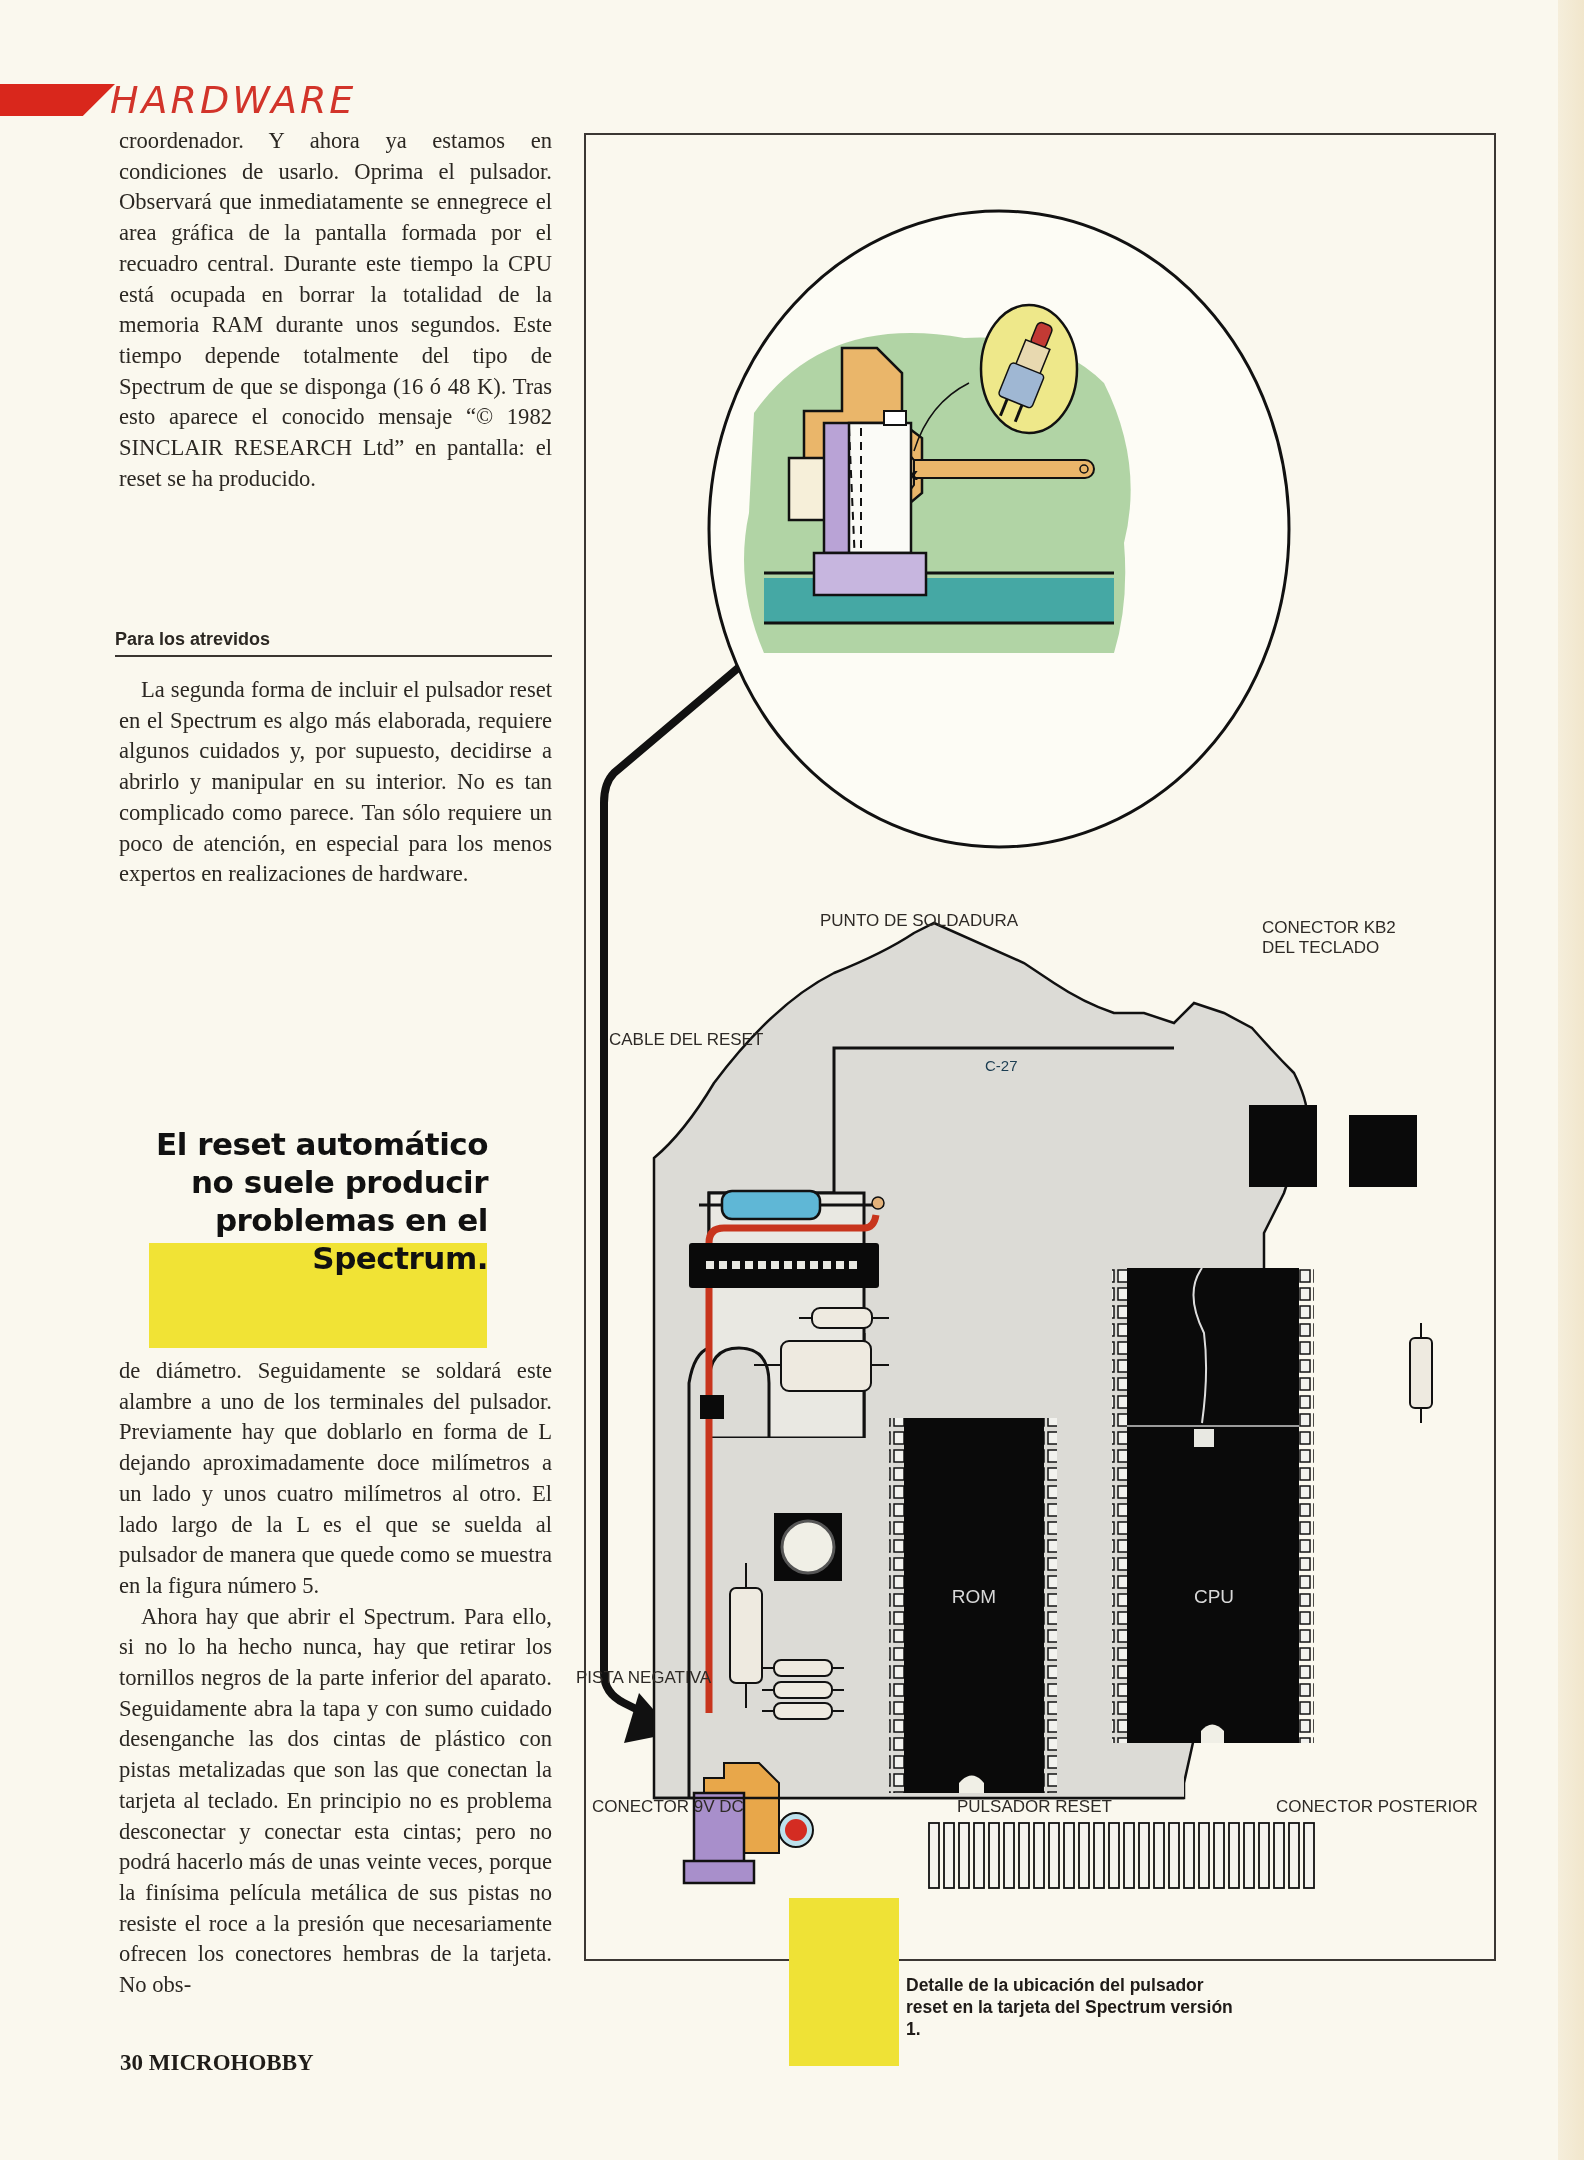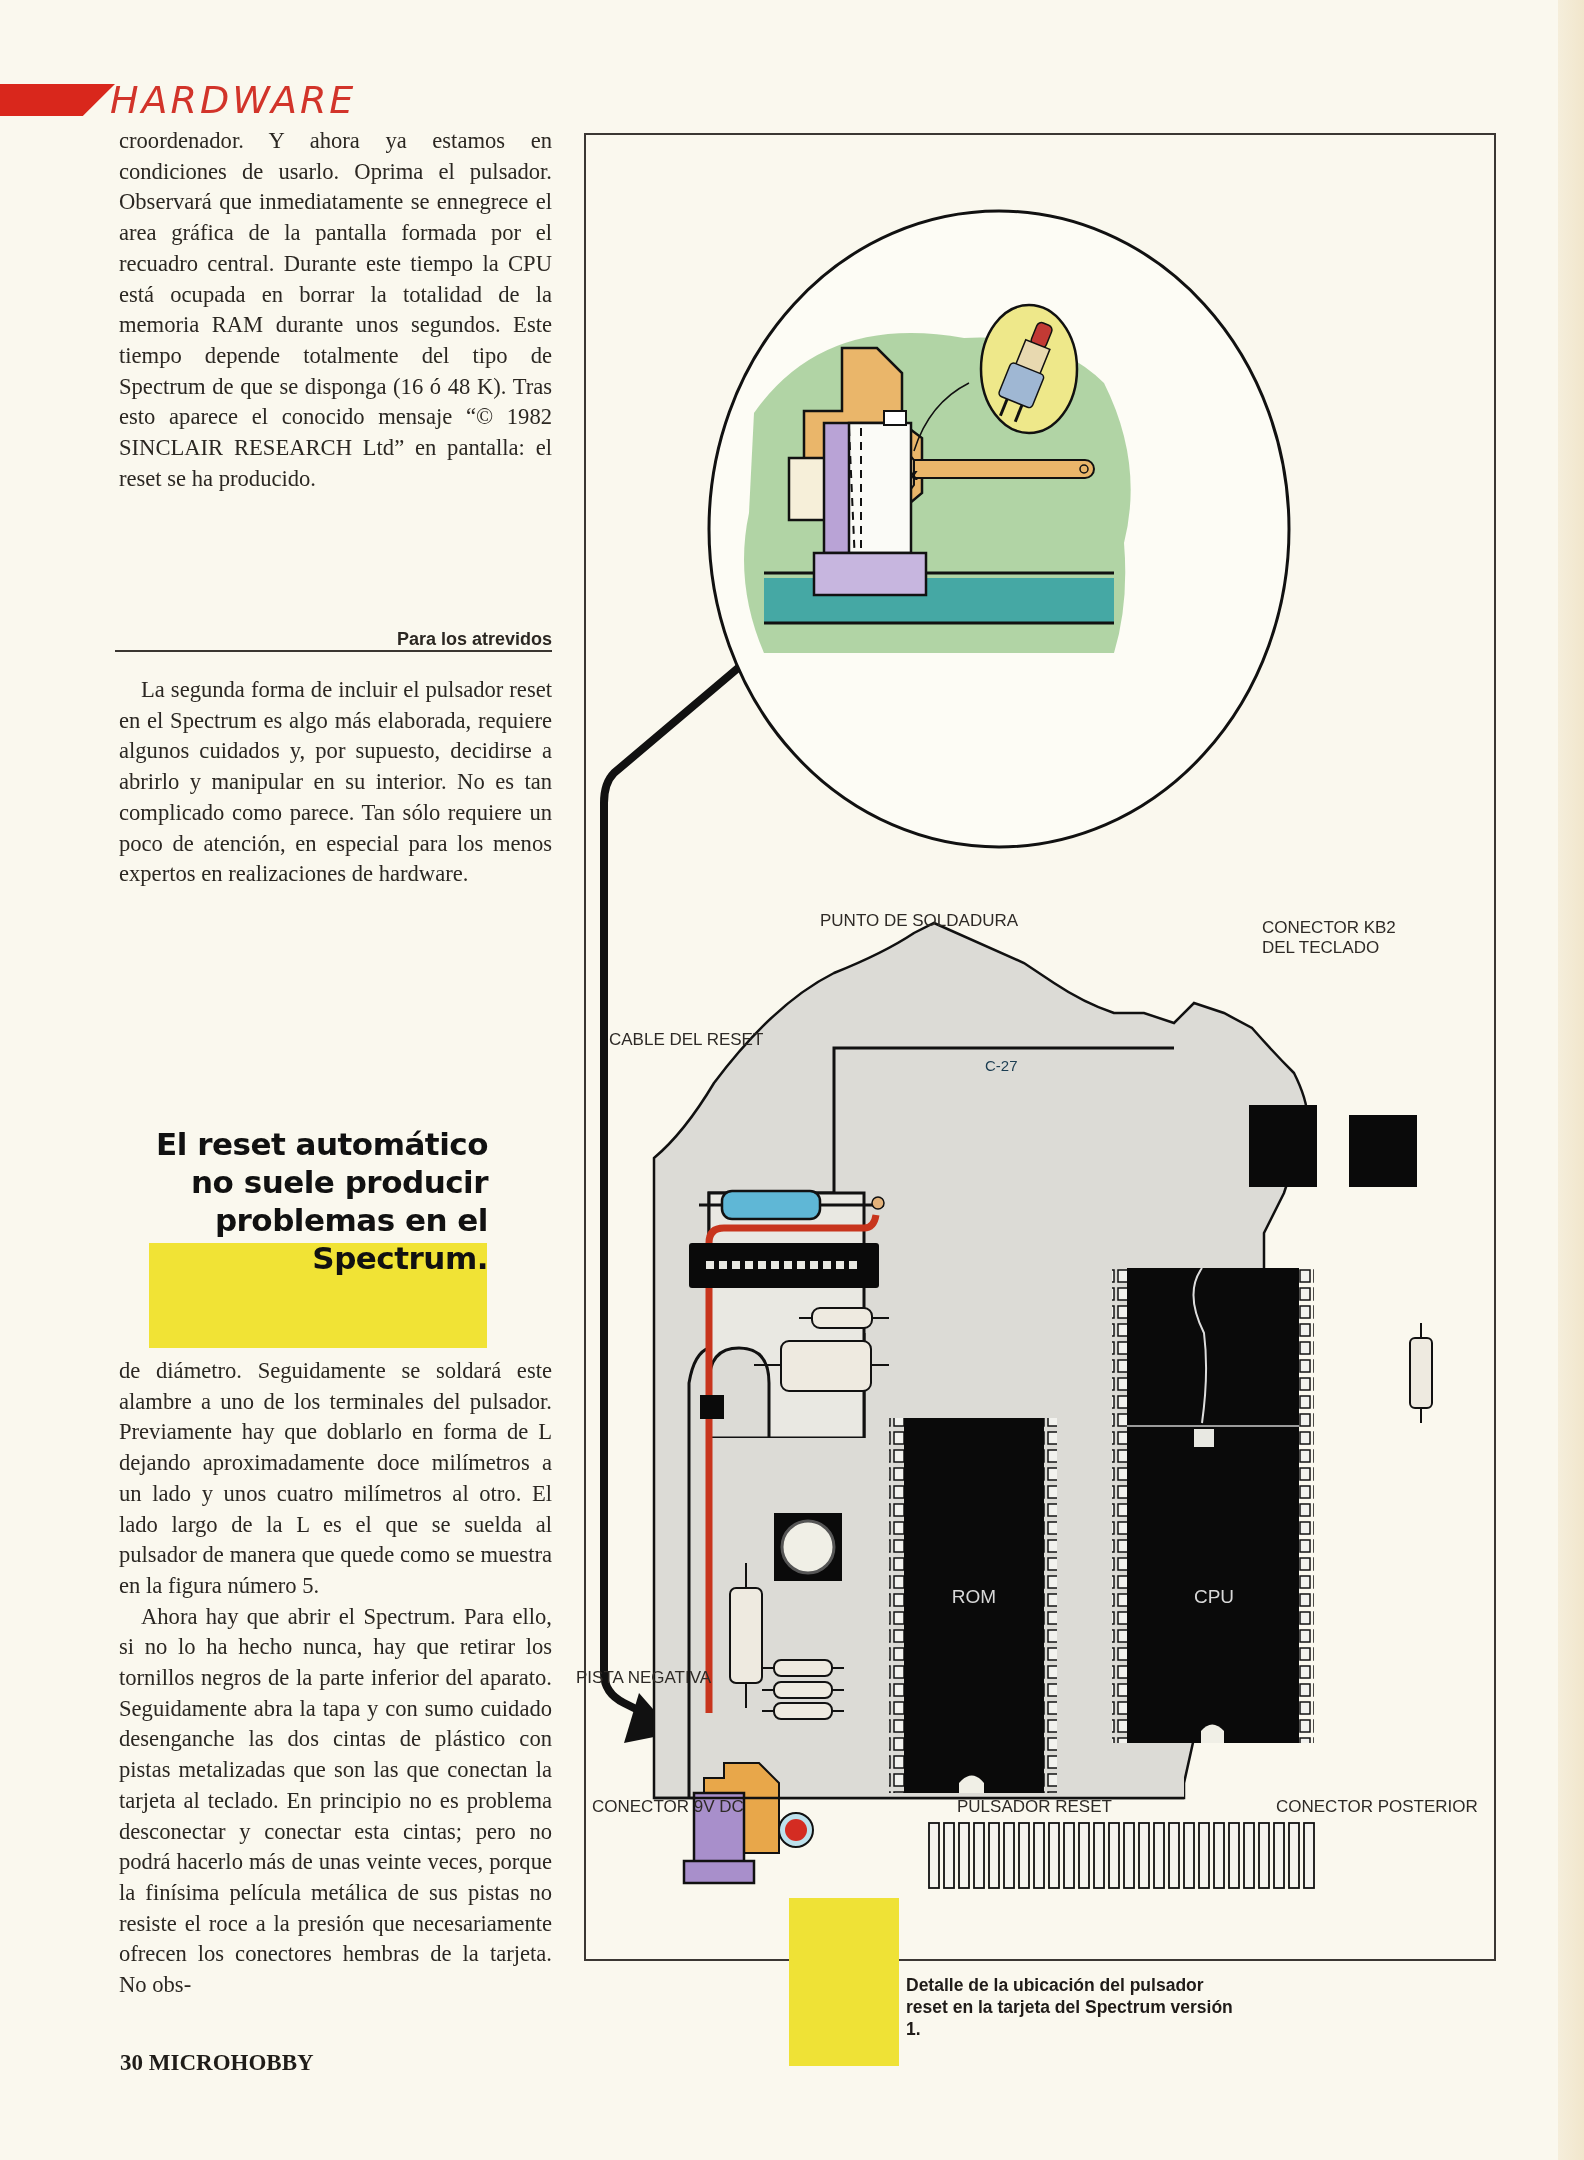--- a/index.html
+++ b/index.html
@@ -28,21 +28,21 @@
   .col {
     position: absolute; left: 119px; width: 433px;
     font-size: 22.6px; line-height: 30.7px; text-align: justify; hyphens: manual;
   }
   .col p { margin: 0; }
   .col p.indent { text-indent: 22px; }
   .col1 { top: 126px; }
   .subhead {
     position: absolute; left: 115px; top: 629px; width: 437px;
     font-family: "Liberation Sans", sans-serif; font-weight: bold; font-size: 18px;
-    text-align: right; border-bottom: 2px solid #3a3631;
+    text-align: left; padding-bottom: 5px; border-bottom: 2px solid #3a3631;
   }
   .col2 { top: 675px; }
   .pullquote {
     position: absolute; left: 148px; top: 1125px; width: 340px;
     font-family: "DejaVu Sans", sans-serif; font-weight: bold; font-size: 31px; line-height: 38px;
     color: #111; z-index: 2; letter-spacing: -0.5px; text-align: right;
   }
   .pull-yellow {
     position: absolute; left: 149px; top: 1243px; width: 338px; height: 105px;
     background: #f1e335; z-index: 1;

